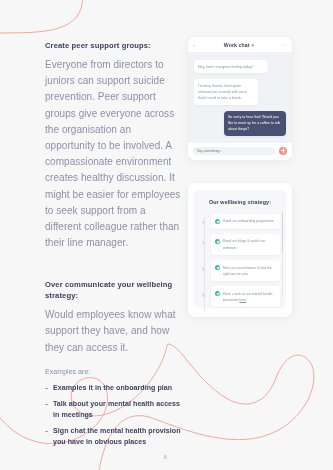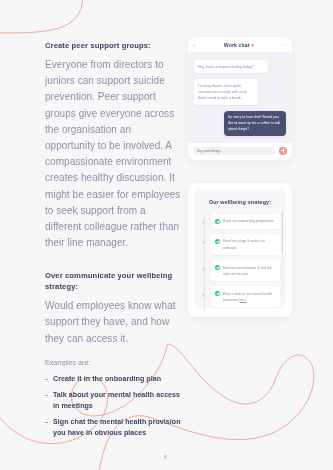--- a/index.html
+++ b/index.html
@@ -34,21 +34,21 @@
 
   
   .left-col {
     position: absolute;
     left: 45px;
     top: 40px;
     width: 137px;
     z-index: 2;
   }
 
-  .section + .section { margin-top: 19px; }
+  .section + .section { margin-top: 28px; }
 
   .sec-heading {
     font-size: 7.6px;
     font-weight: bold;
     color: #3d4260;
     line-height: 1.45;
     letter-spacing: 0.12px;
     margin-bottom: 6px;
   }
 
@@ -382,21 +382,21 @@
       </div>
     </div>
 
     <div class="section">
       <div class="sec-heading">Over communicate your wellbeing strategy:</div>
       <div class="sec-body">
         <p>Would employees know what support they have, and how they can access it.</p>
       </div>
       <div class="examples-label">Examples are:</div>
       <ul class="bullets">
-        <li>Create it in the onboarding plan</li>
+        <li>Examples it in the onboarding plan</li>
         <li>Talk about your mental health access in meetings</li>
         <li>Sign chat the mental health provision you have in obvious places</li>
       </ul>
     </div>
 
   </div>
 
   <div class="right-col">
 
     <div class="chat-card">

